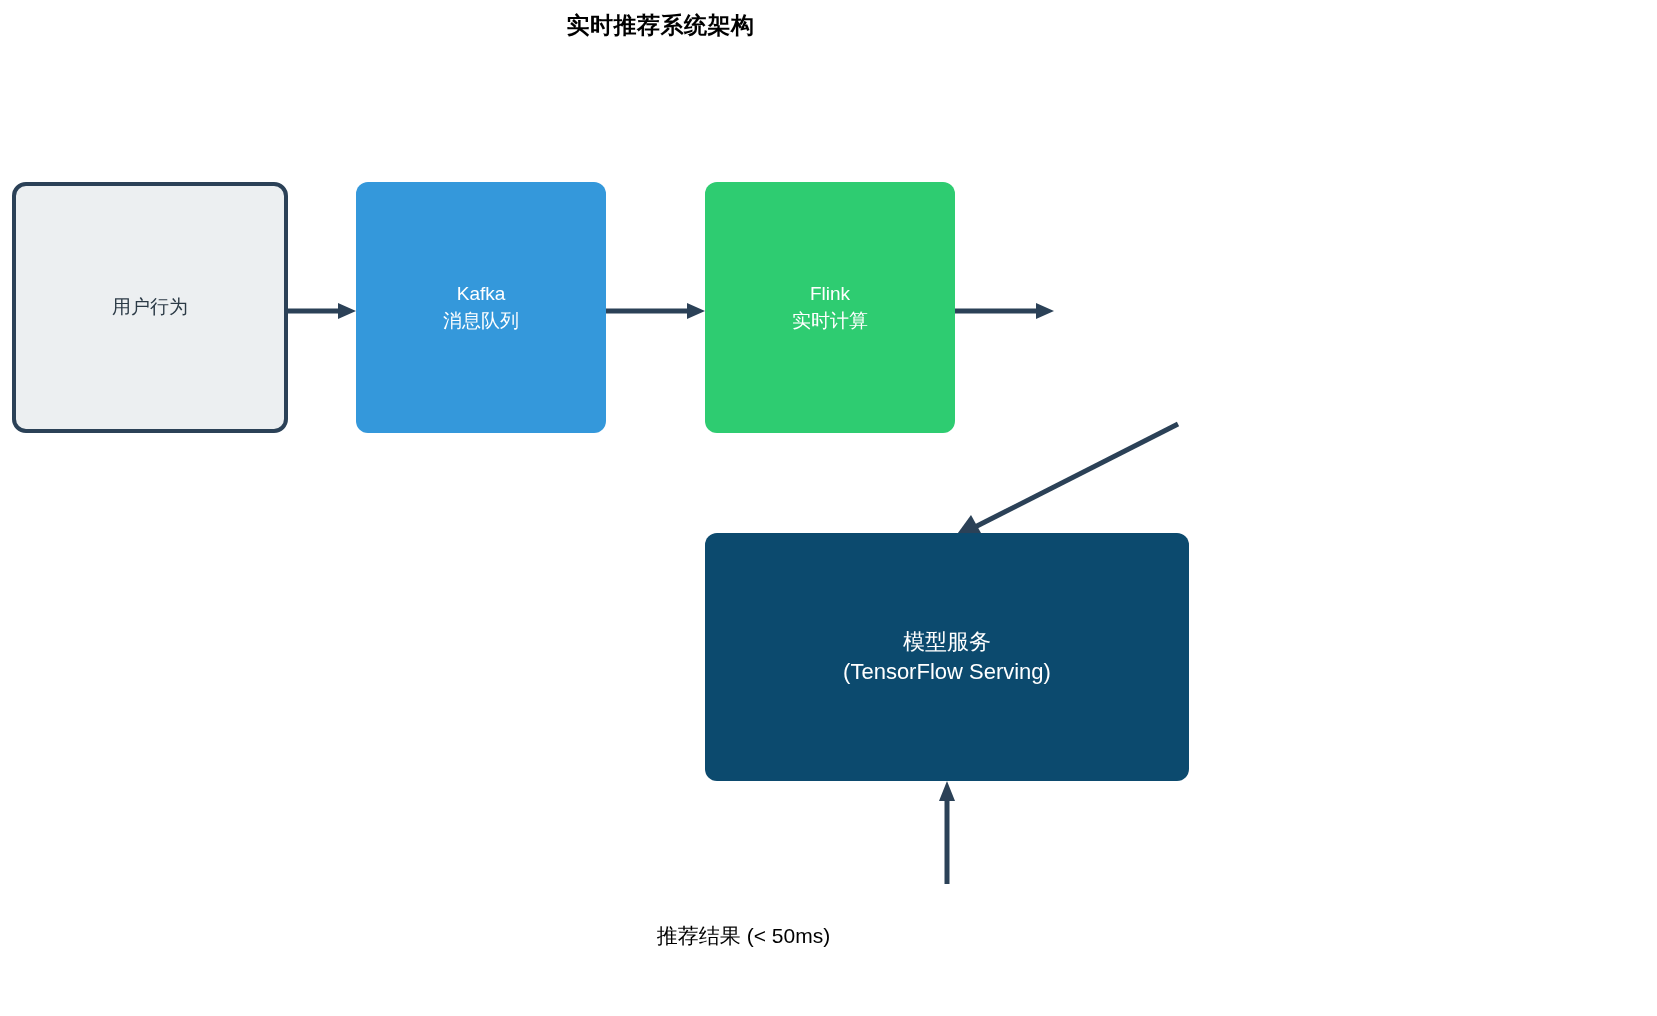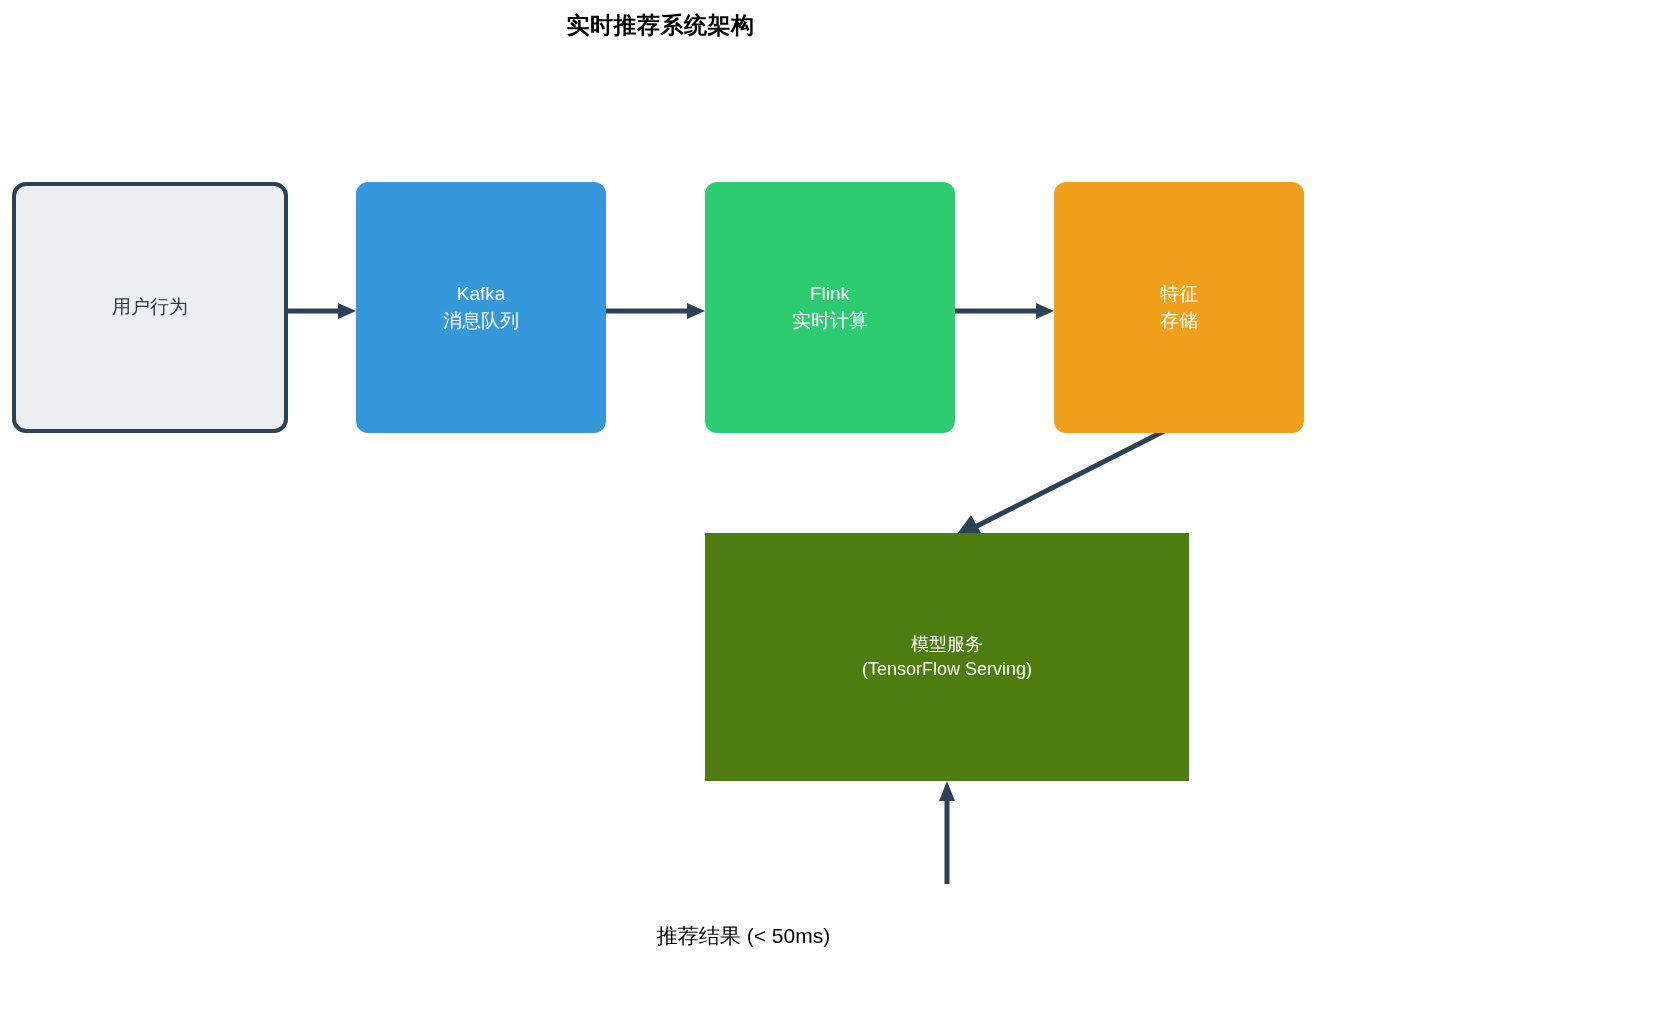--- a/index.html
+++ b/index.html
@@ -96,24 +96,24 @@
     border-radius: 12px;
     color: #ffffff;
     font-size: 19px;
   }
 
   #node-model-serving {
     left: 705px;
     top: 533px;
     width: 484px;
     height: 248px;
-    background: #4d7c0f;
-    border-radius: 0;
-    color: #ffffff;
-    font-size: 18px;
+    background: #0c4a6e;
+    border-radius: 12px;
+    color: #ffffff;
+    font-size: 22px;
   }
 
   
   #edges-layer {
     position: absolute;
     left: 0;
     top: 0;
     width: 1657px;
     height: 1016px;
     pointer-events: none;
@@ -181,24 +181,20 @@
   <div class="node" id="node-flink">
     <span class="node-label">Flink
 实时计算</span>
   </div>
 
   <div class="node" id="node-kafka">
     <span class="node-label">Kafka
 消息队列</span>
   </div>
 
-  <div class="node" id="node-feature-store">
-    <span class="node-label">特征
-存储</span>
-  </div>
 
   <div class="node" id="node-model-serving">
     <span class="node-label">模型服务
 (TensorFlow Serving)</span>
   </div>
 
   <div class="flow-caption">推荐结果 (&lt; 50ms)</div>
 
 </div>
 

